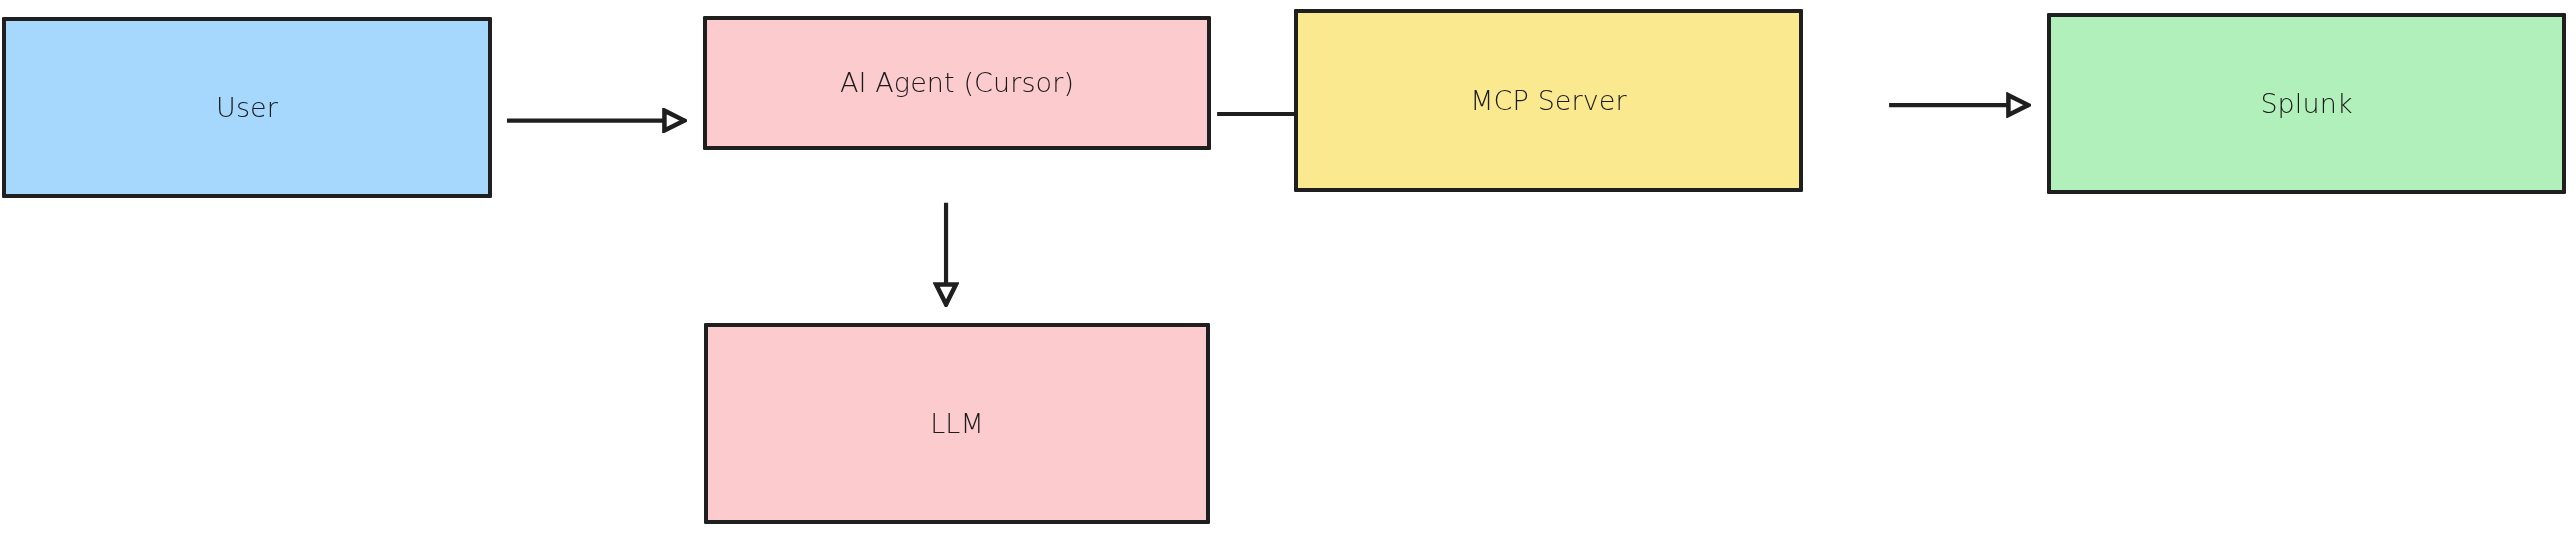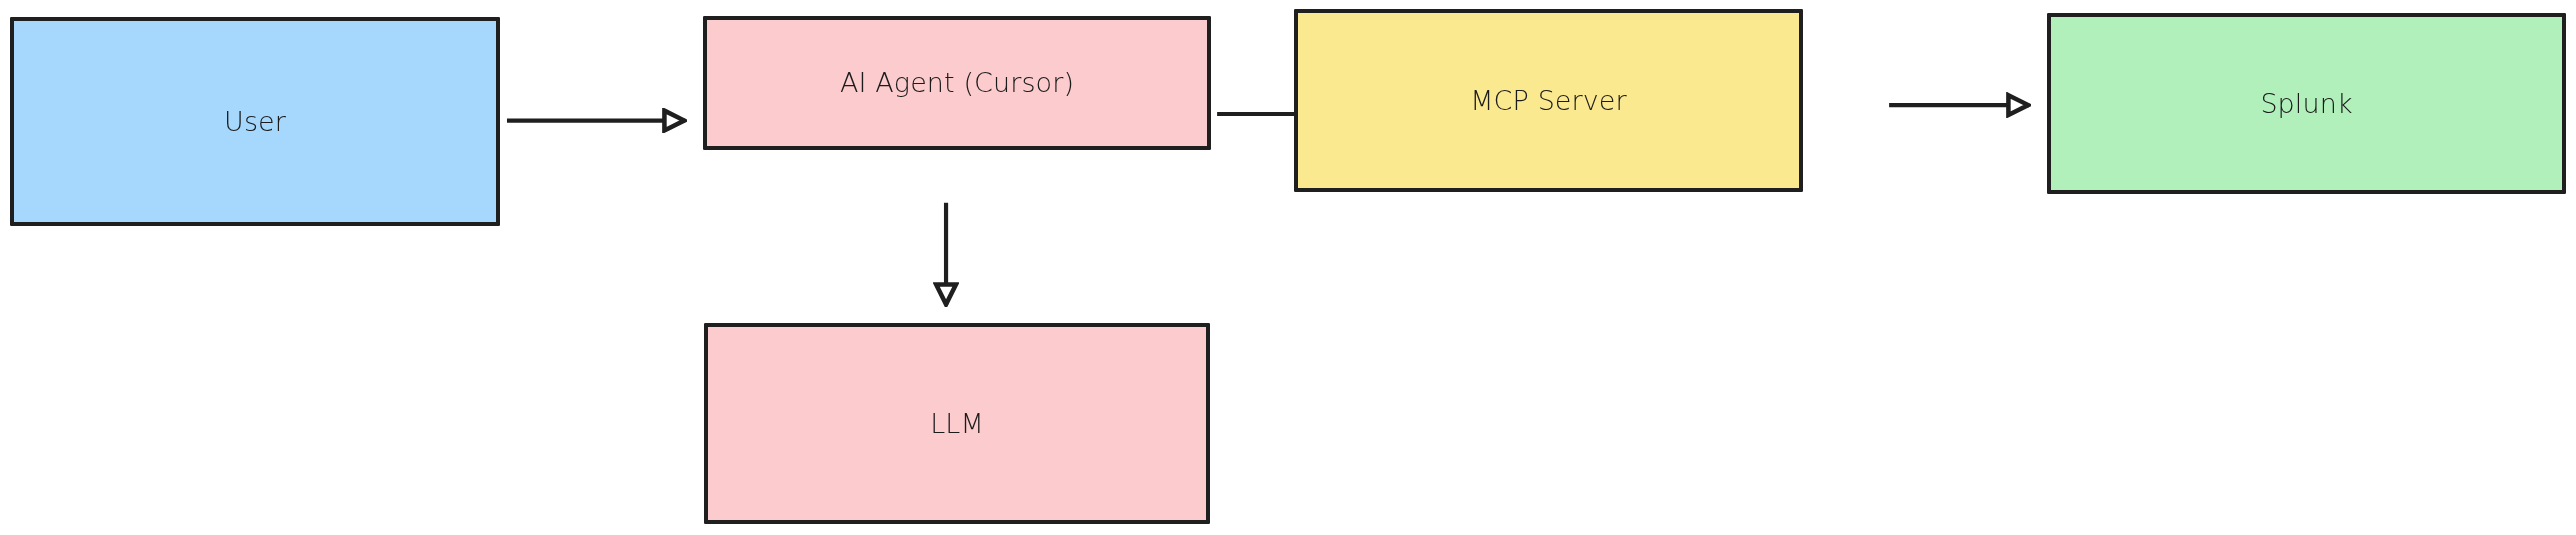--- a/index.html
+++ b/index.html
@@ -37,21 +37,21 @@
   .node-label {
     font-family: "DejaVu Sans", sans-serif;
     font-size: 27px;
     font-weight: 300;
     color: #1b1b1b;
     letter-spacing: 0.1px;
     line-height: 1.1;
     white-space: nowrap;
     text-align: center;
   }
-  #node-user      { left: 10px;   top: 17.3px;  width: 490px; height: 209px; }
+  #node-user      { left: 2px;   top: 17.3px;  width: 490px; height: 181px; }
   #node-ai-agent  { left: 703px; top: 16px;  width: 508px; height: 134px; }
   #node-mcp       { left: 1294px; top: 9px;  width: 509px; height: 183px; }
   #node-splunk    { left: 2047px; top: 13px;  width: 519px; height: 181px; }
   #node-llm       { left: 704px; top: 323px; width: 506px; height: 201px; }
 </style>
 </head>
 <body>
 
 <div id="diagram-canvas">
 

